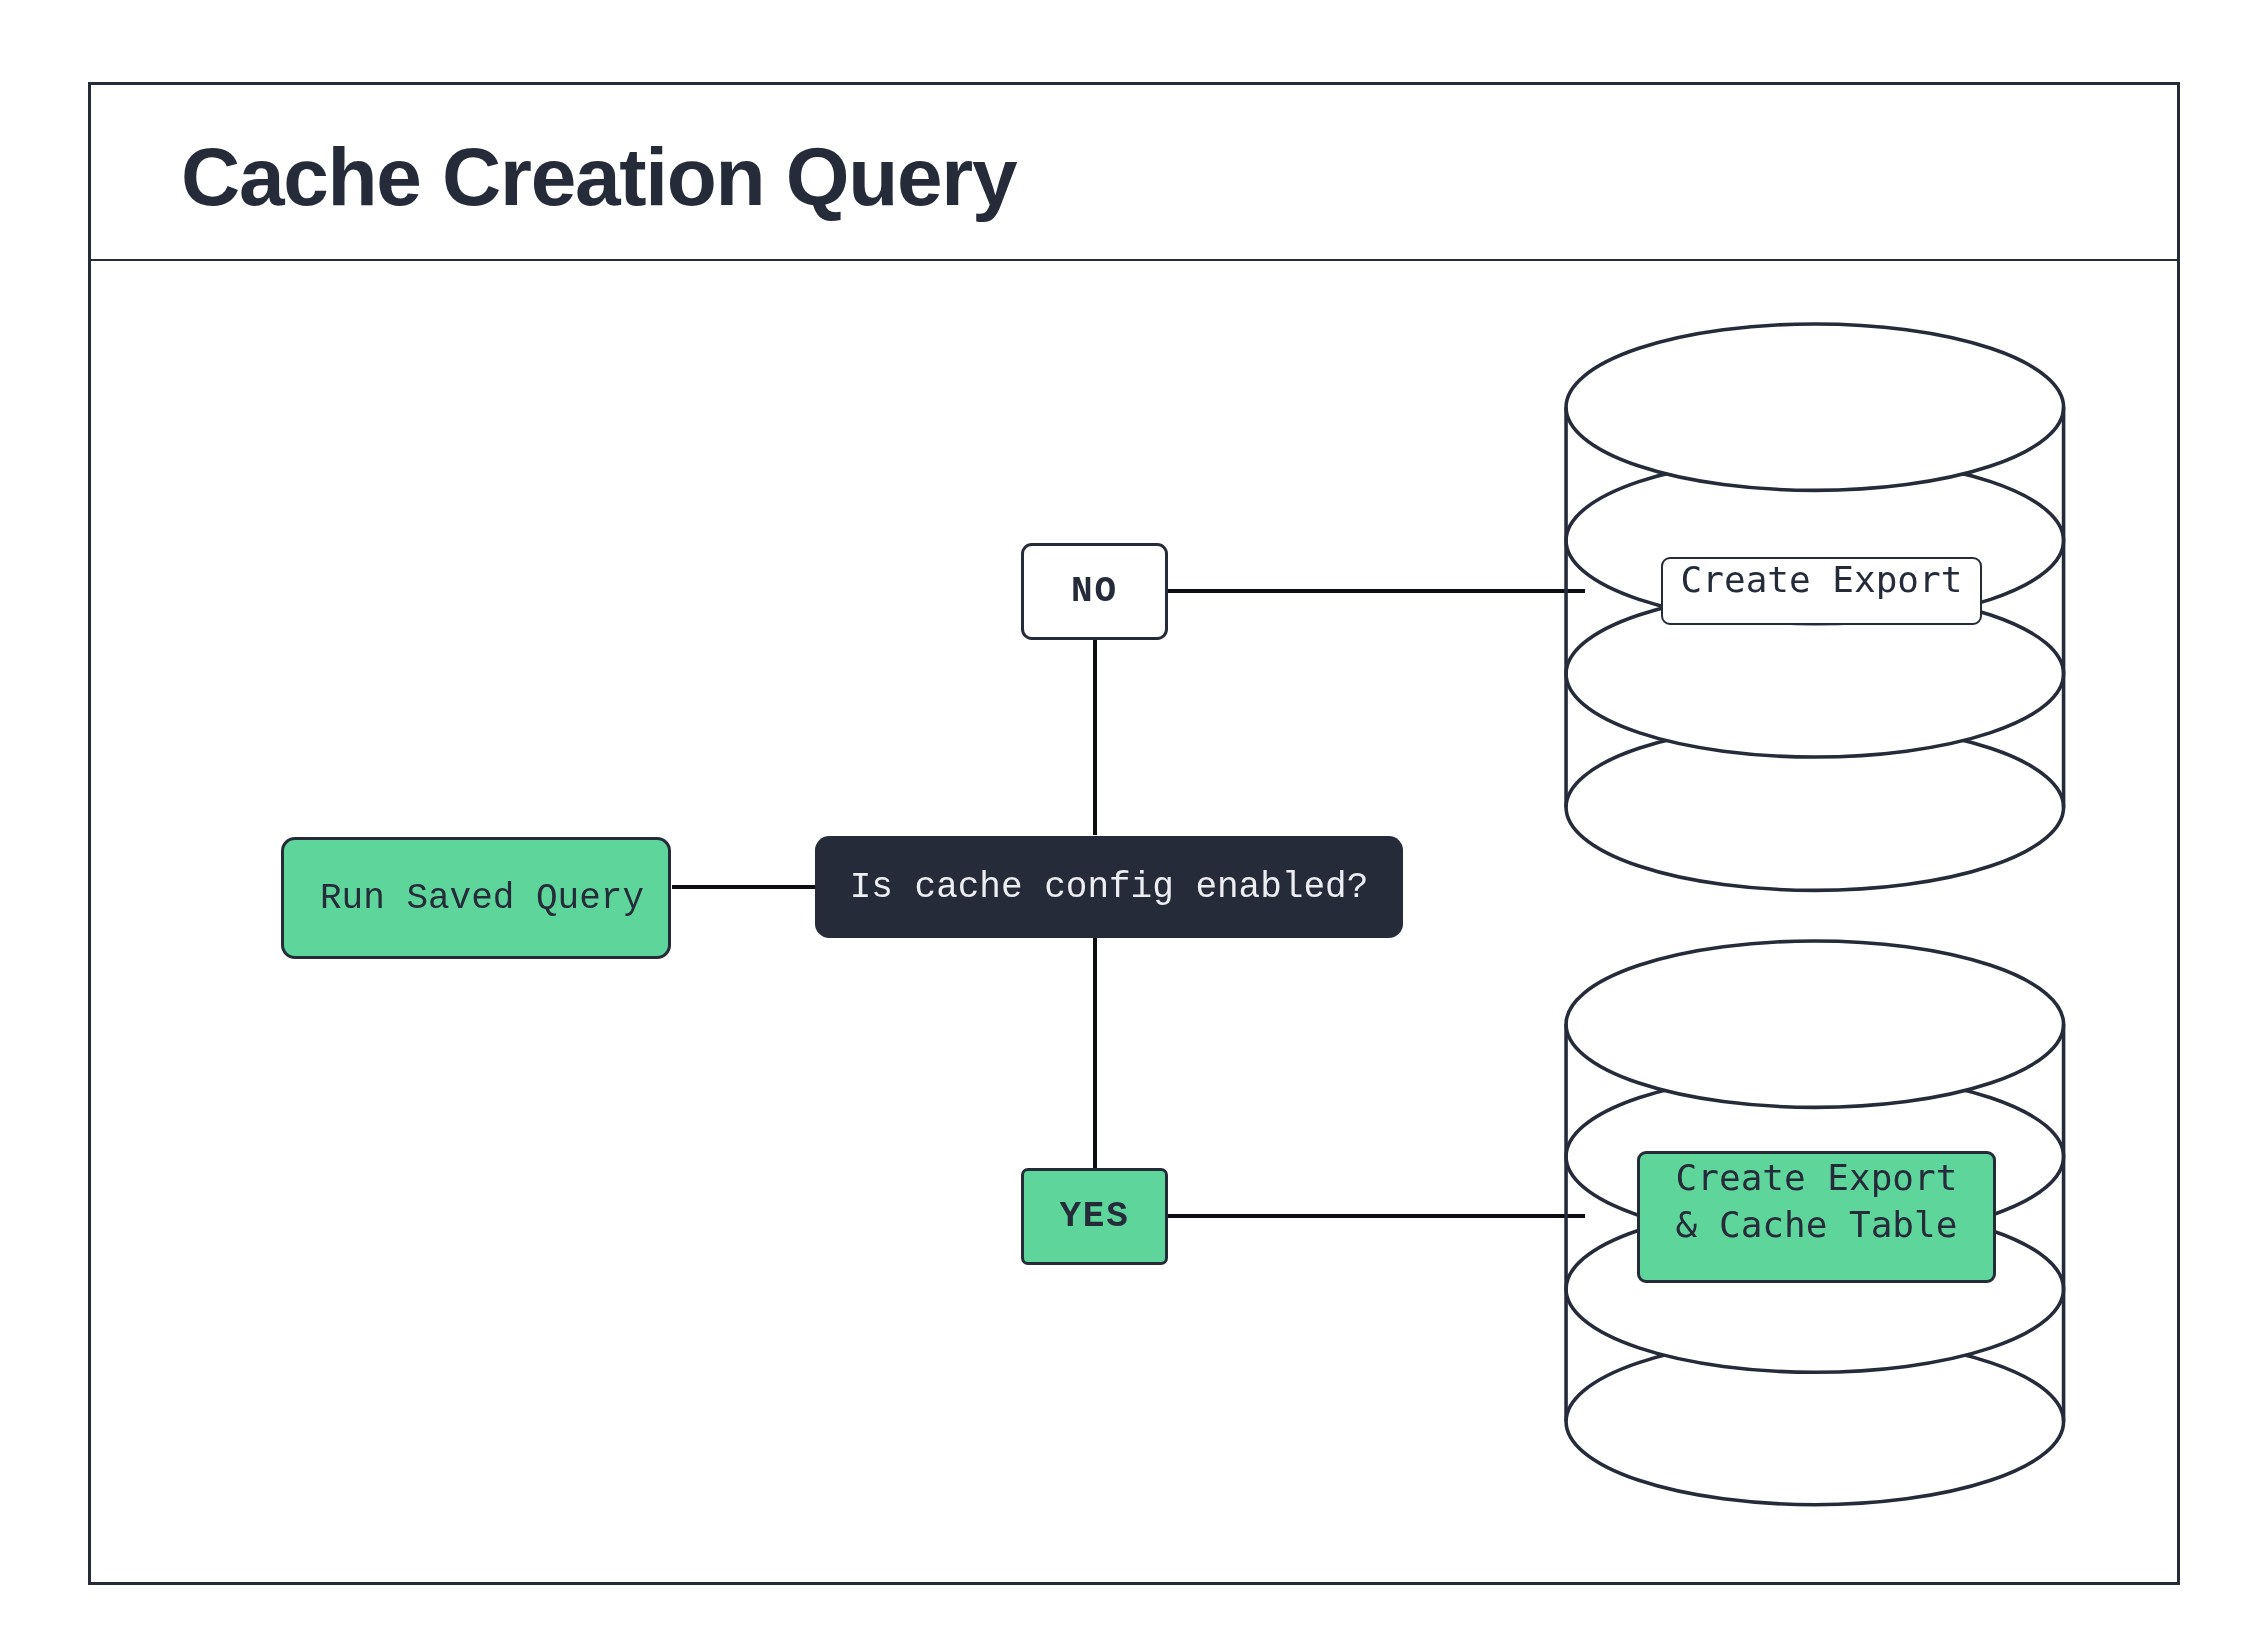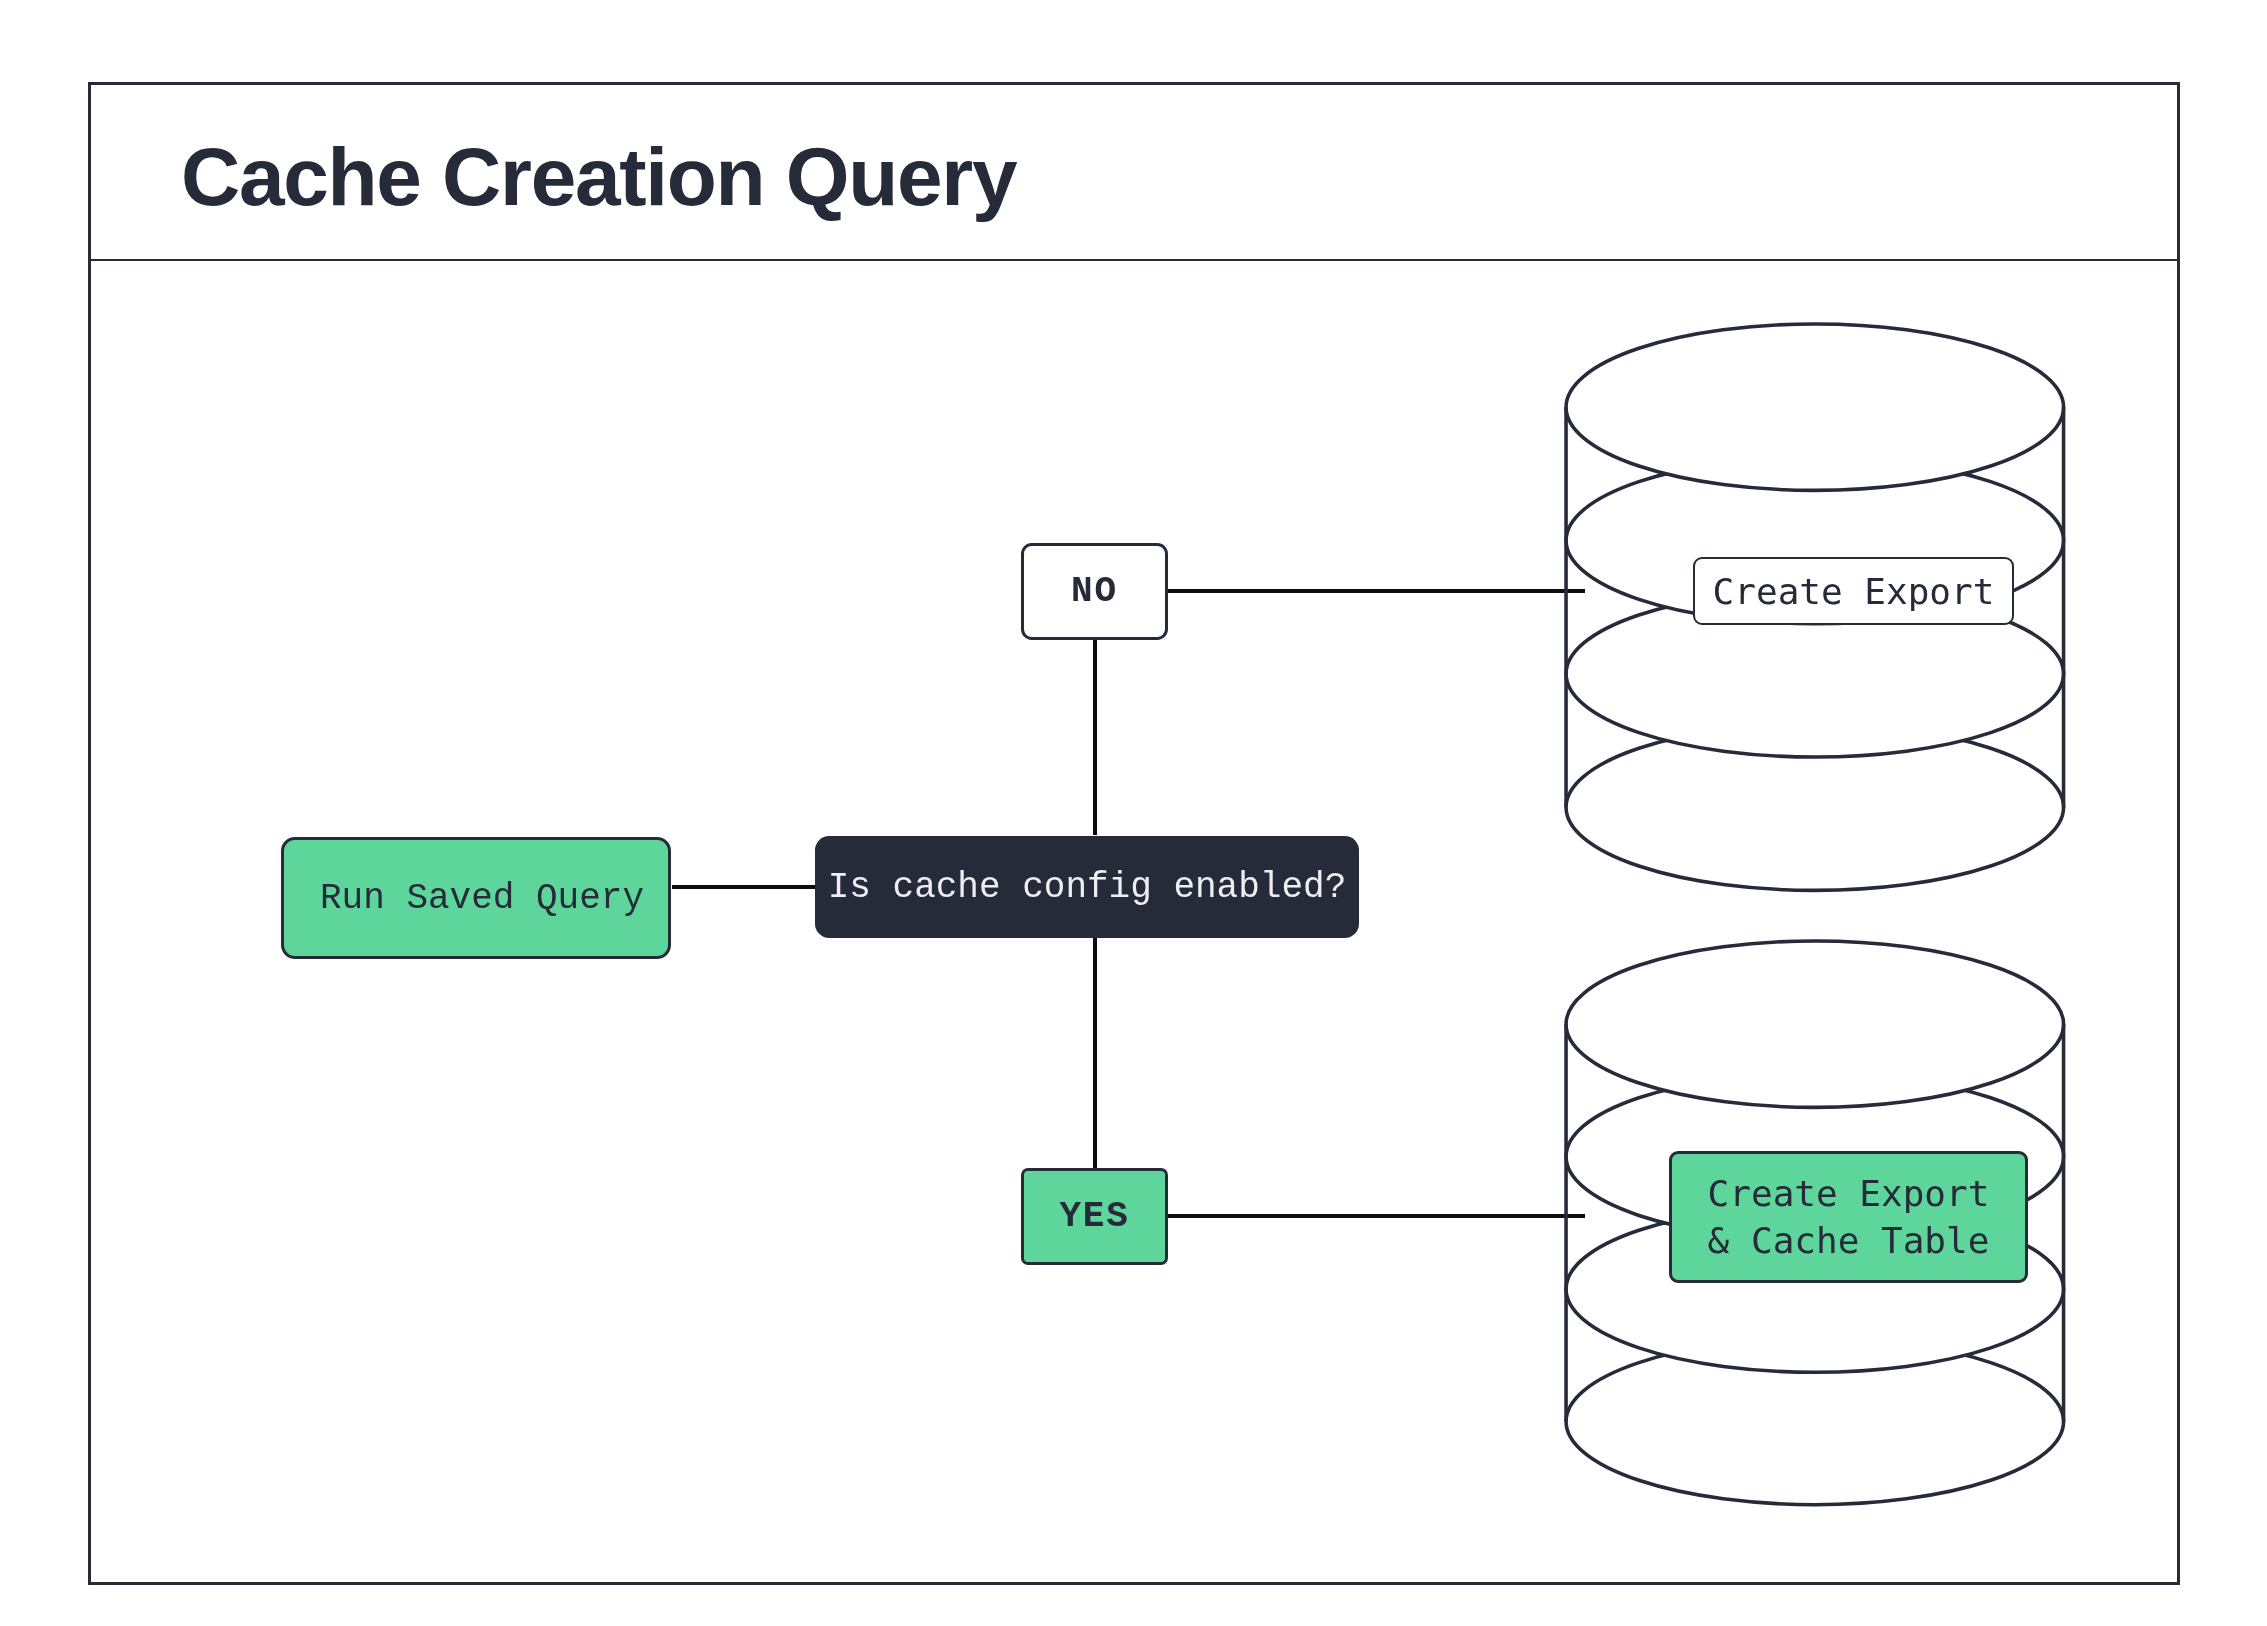--- a/index.html
+++ b/index.html
@@ -29,40 +29,40 @@
   .connector{position:absolute;background:var(--line);}
   .node{
     position:absolute;display:flex;align-items:center;justify-content:center;
     font-size:36px;color:var(--navy);white-space:nowrap;font-family:Liberation Mono, monospace;
   }
   .node-start{
     left:281px;top:837px;width:390px;height:122px;
     background:var(--green);border:3.6px solid var(--navy);border-radius:14px;padding-left:12px;
   }
   .node-decision{
-    left:815px;top:836px;width:544px;height:102px;
+    left:815px;top:836px;width:588px;height:102px;
     background:var(--navy);border-radius:14.3px;color:var(--text-light);
   }
   .node-no{
     left:1021px;top:543px;width:147px;height:97px;
     background:var(--white);border:3.6px solid var(--navy);border-radius:10.7px;
     font-weight:bold;letter-spacing:1.8px;
   }
   .node-yes{
     left:1021px;top:1168px;width:147px;height:97px;
     background:var(--green);border:3.6px solid var(--navy);border-radius:7px;
     font-weight:bold;letter-spacing:1.8px;
   }
   .db-svg{position:absolute;width:519px;height:591px;}
   .db-svg.top{left:1558px;top:313px;}
   .db-svg.bottom{left:1558px;top:930px;}
   .db-label{
     position:absolute;display:flex;flex-direction:column;
-    align-items:center;justify-content:center;
-    font-size:36px;color:var(--navy);white-space:nowrap;z-index:5;margin-left:32px;
+    align-items:center;justify-content:flex-start;
+    font-size:36px;color:var(--navy);white-space:nowrap;z-index:5;
   }
   .db-label-no{
     left:1661px;top:557px;width:321px;height:68px;
     background:var(--white);border:2.7px solid var(--navy);border-radius:9px;
   }
   .db-label-yes{
     left:1637px;top:1151px;width:359px;height:132px;
     background:var(--green);border:3.6px solid var(--navy);border-radius:9px;
     line-height:47px;
   }

